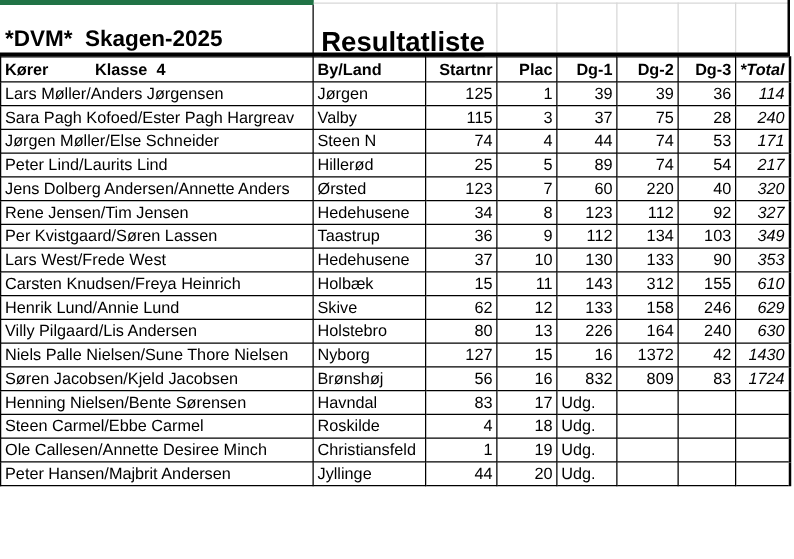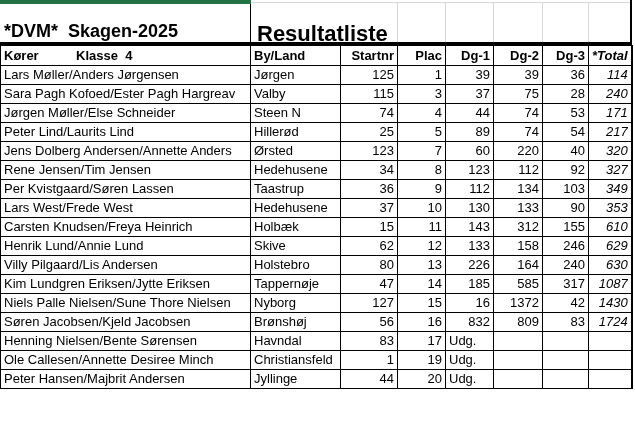--- a/index.html
+++ b/index.html
@@ -184,30 +184,20 @@
           <td class="al">Villy Pilgaard/Lis Andersen</td>
           <td class="al">Holstebro</td>
           <td class="ar">80</td>
           <td class="ar">13</td>
           <td class="ar">226</td>
           <td class="ar">164</td>
           <td class="ar">240</td>
           <td class="ar">630</td>
         </tr>
         <tr>
-          <td class="al">Kim Lundgren Eriksen/Jytte Eriksen</td>
-          <td class="al">Tappernøje</td>
-          <td class="ar">47</td>
-          <td class="ar">14</td>
-          <td class="ar">185</td>
-          <td class="ar">585</td>
-          <td class="ar">317</td>
-          <td class="ar">1087</td>
-        </tr>
-        <tr>
           <td class="al">Niels Palle Nielsen/Sune Thore Nielsen</td>
           <td class="al">Nyborg</td>
           <td class="ar">127</td>
           <td class="ar">15</td>
           <td class="ar">16</td>
           <td class="ar">1372</td>
           <td class="ar">42</td>
           <td class="ar">1430</td>
         </tr>
         <tr>
@@ -224,20 +214,30 @@
           <td class="al">Henning Nielsen/Bente Sørensen</td>
           <td class="al">Havndal</td>
           <td class="ar">83</td>
           <td class="ar">17</td>
           <td class="al">Udg.</td>
           <td class="ar"></td>
           <td class="ar"></td>
           <td class="ar"></td>
         </tr>
         <tr>
+          <td class="al">Steen Carmel/Ebbe Carmel</td>
+          <td class="al">Roskilde</td>
+          <td class="ar">4</td>
+          <td class="ar">18</td>
+          <td class="al">Udg.</td>
+          <td class="ar"></td>
+          <td class="ar"></td>
+          <td class="ar"></td>
+        </tr>
+        <tr>
           <td class="al">Ole Callesen/Annette Desiree Minch</td>
           <td class="al">Christiansfeld</td>
           <td class="ar">1</td>
           <td class="ar">19</td>
           <td class="al">Udg.</td>
           <td class="ar"></td>
           <td class="ar"></td>
           <td class="ar"></td>
         </tr>
         <tr>

